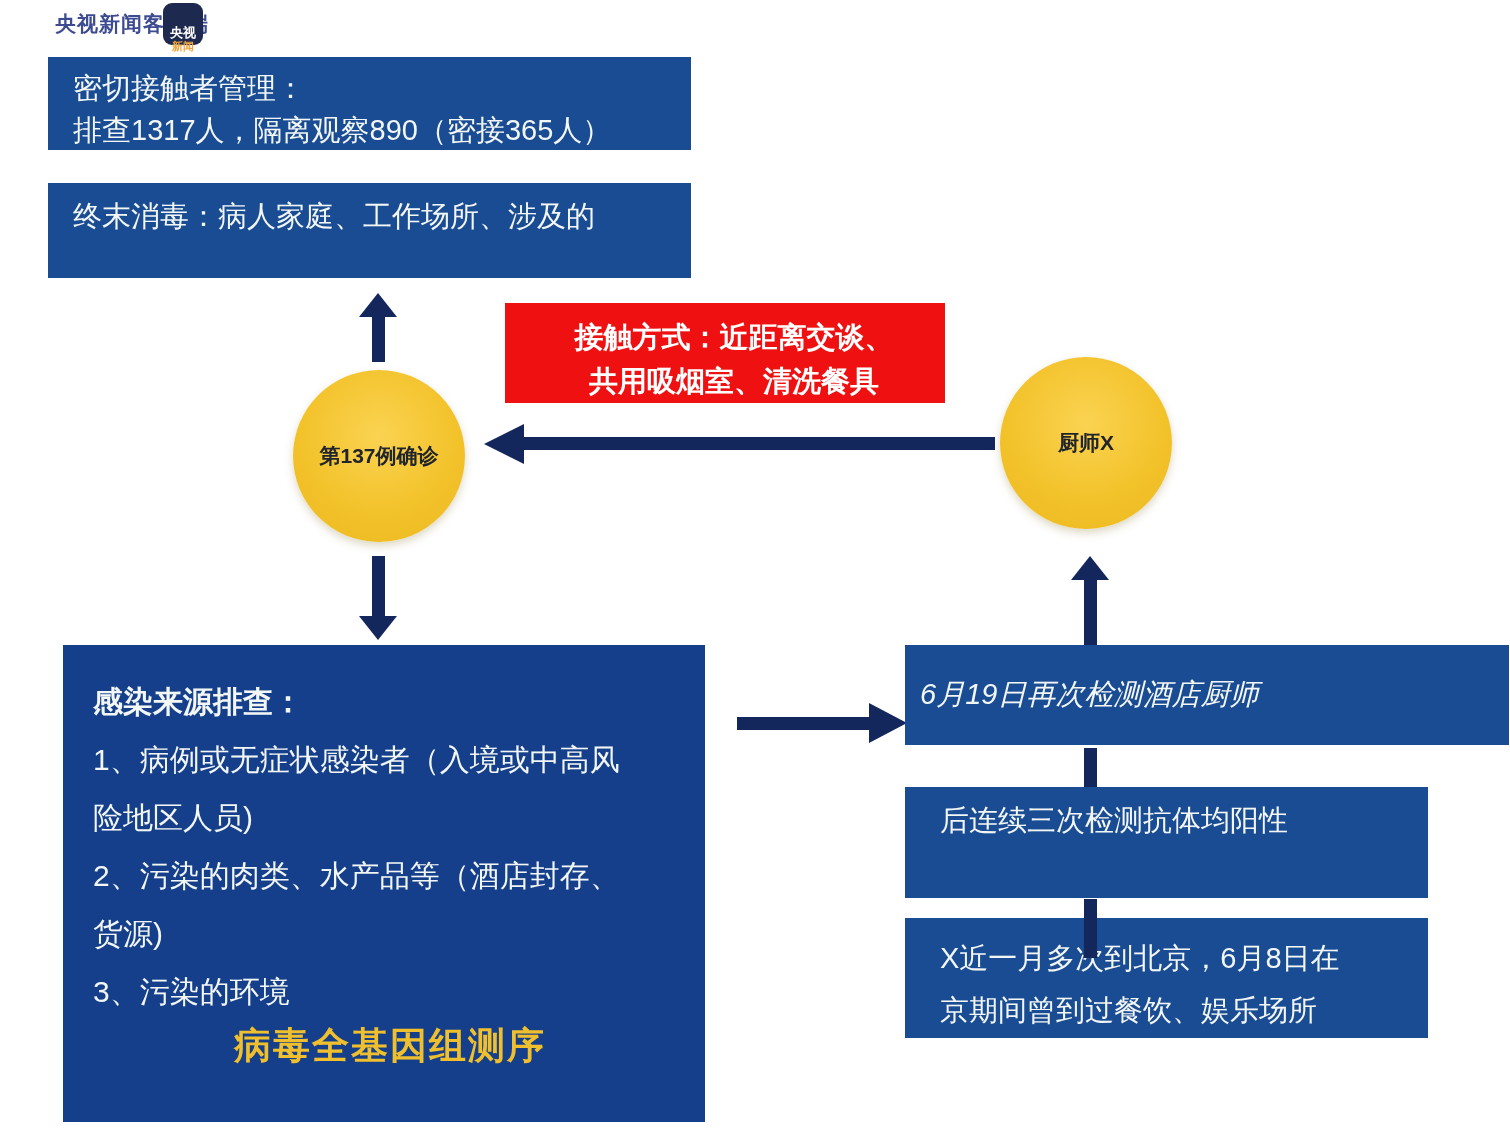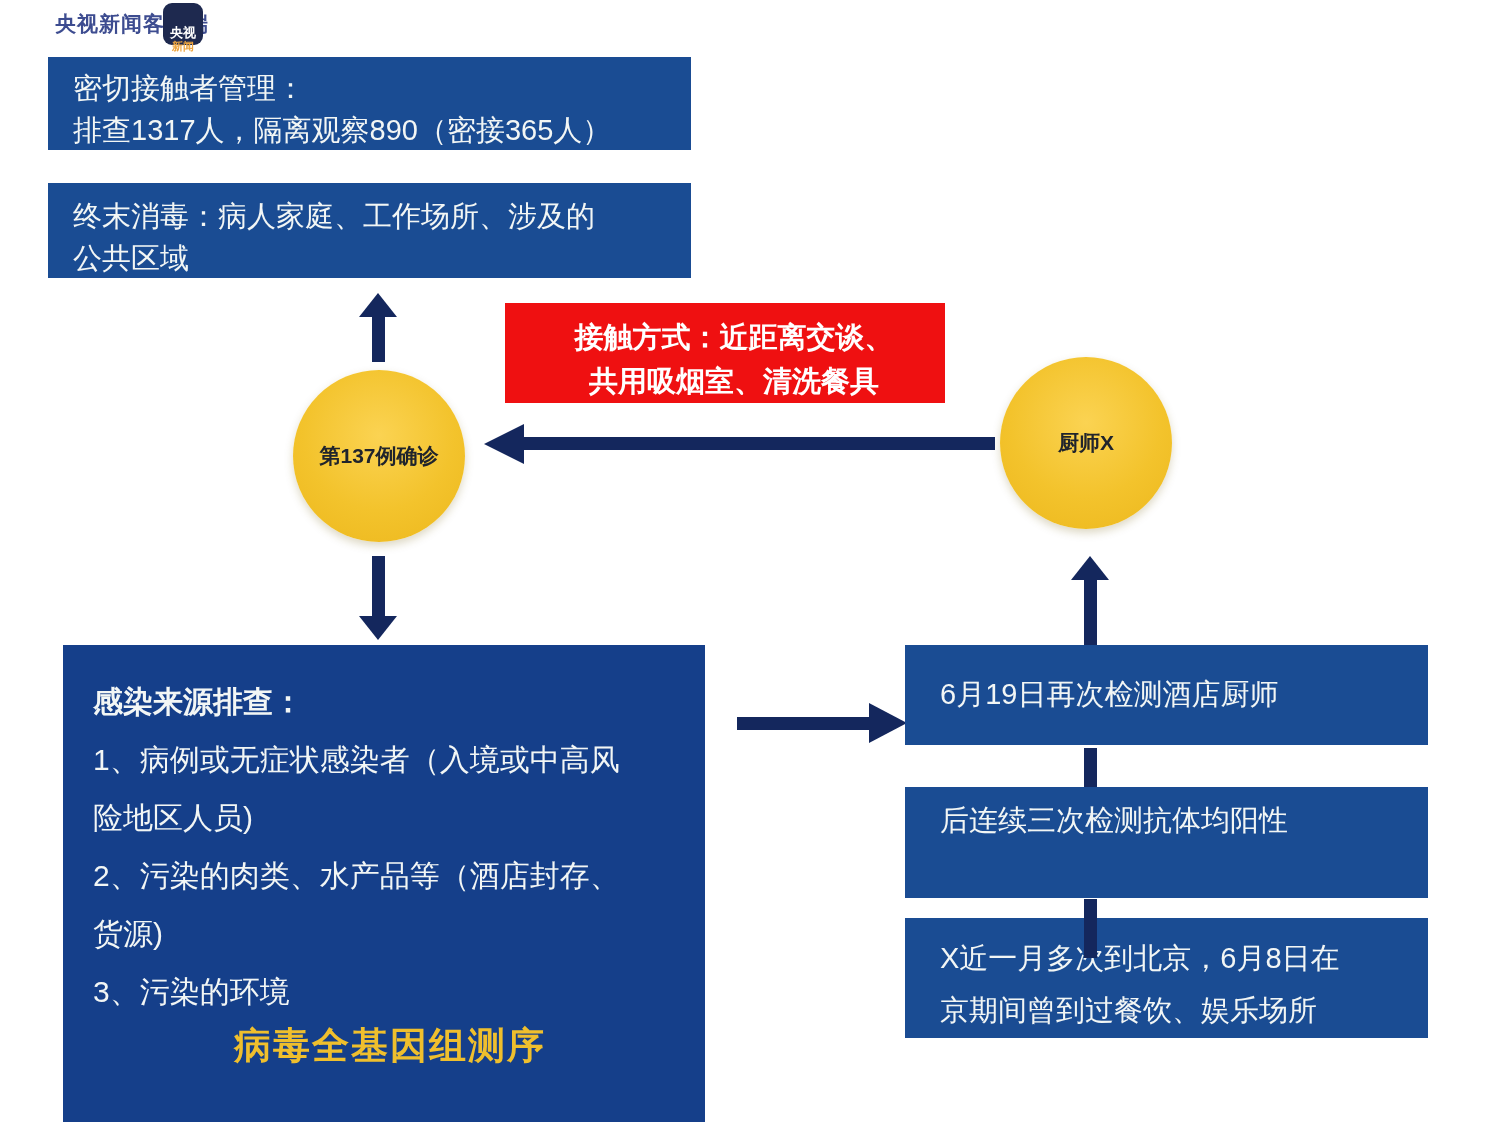--- a/index.html
+++ b/index.html
@@ -36,22 +36,22 @@
 
   
   .bigbox{position:absolute;left:63px;top:645px;width:642px;height:477px;background:#153f8a;
           color:#f2f6f5;box-sizing:border-box;padding:28px 18px 0 30px;}
   .bigbox .ttl{font-size:30px;font-weight:bold;line-height:58px;}
   .bigbox .item{font-size:30px;line-height:58px;font-weight:normal;}
   .bigbox .hl{font-size:37px;font-weight:bold;color:#efbf2d;text-align:center;
               margin-top:0;letter-spacing:2px;}
 
   
-  .box-r1{left:905px;top:645px;width:523px;height:100px;display:flex;align-items:center;
-          padding-left:35px;box-sizing:border-box;}
+  .box-r1{left:905px;top:645px;width:604px;height:100px;display:flex;align-items:center;
+          padding-left:15px;box-sizing:border-box;font-style:italic;}
   .box-r2{left:905px;top:787px;width:523px;height:111px;padding:7px 0 0 35px;
           box-sizing:border-box;line-height:52px;}
   .box-r3{left:905px;top:918px;width:523px;height:120px;padding:14px 0 0 35px;
           box-sizing:border-box;line-height:52px;}
 
   
   .shaft{position:absolute;background:#14275d;}
   .tri{position:absolute;width:0;height:0;}
   .tri-up{border-left:19px solid transparent;border-right:19px solid transparent;
           border-bottom:24px solid #14275d;}
@@ -73,21 +73,20 @@
     <span class="b2">新闻</span>
   </div>
 
   <div class="bluebox box-a">
     <div>密切接触者管理：</div>
     <div>排查1317人，隔离观察890（密接365人）</div>
   </div>
 
   <div class="bluebox box-b">
     <div>终末消毒：病人家庭、工作场所、涉及的</div>
-    <div>公共区域</div>
   </div>
 
   <div class="redbox">
     <div>接触方式：近距离交谈、</div>
     <div>共用吸烟室、清洗餐具</div>
   </div>
 
   <div class="circle circle-a">
     <span>第137例确诊</span>
   </div>

